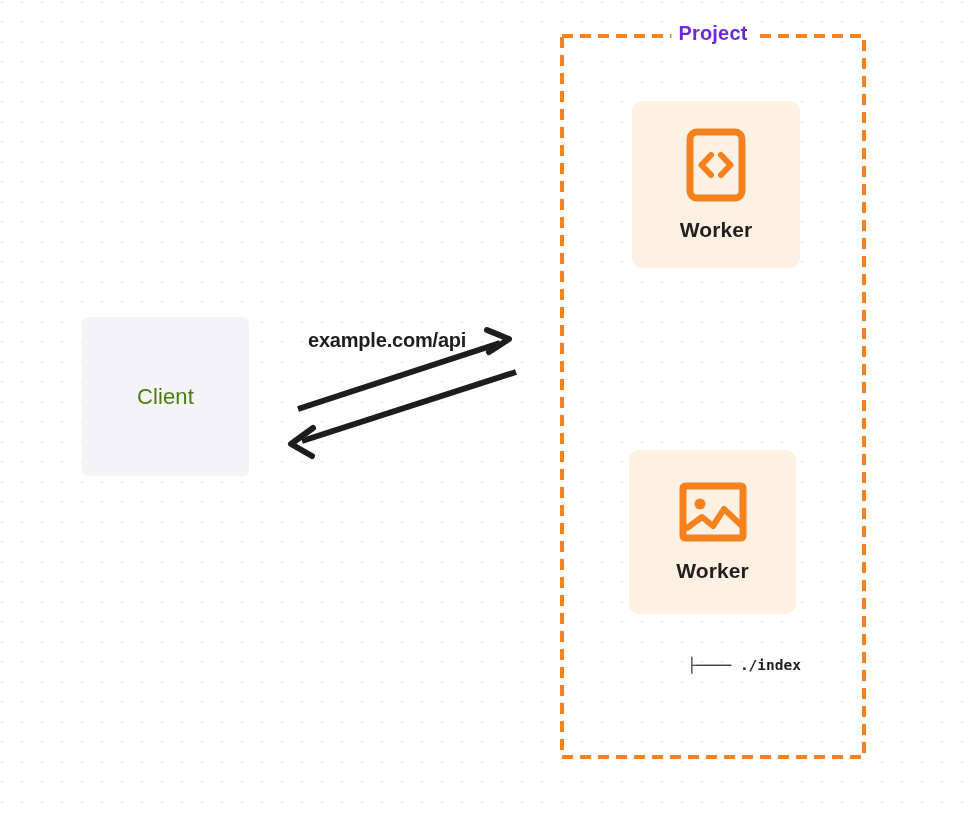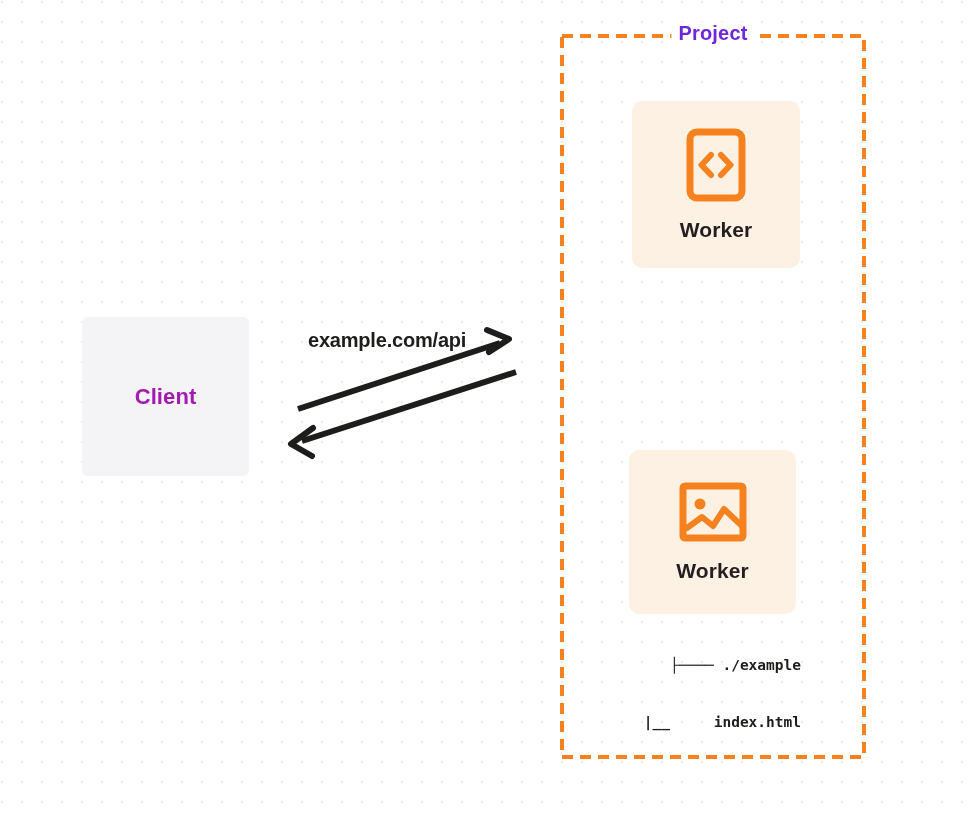--- a/index.html
+++ b/index.html
@@ -28,22 +28,22 @@
     width: 167px;
     height: 159px;
     background: #f4f4f6;
     border-radius: 6px;
     display: flex;
     align-items: center;
     justify-content: center;
   }
   .client-label {
     font-size: 22px;
-    font-weight: bold;
-    color: #a21caf;
+    font-weight: normal;
+    color: #4d7c0f;
     letter-spacing: 0.1px;
   }
 
   
   .arrow-layer {
     position: absolute;
     left: 0;
     top: 0;
     width: 980px;
     height: 818px;
@@ -174,18 +174,17 @@
   <div class="svc-card svc-assets">
     <svg class="svc-icon" width="68" height="62" viewBox="0 0 68 62">
       <rect x="4" y="5" width="60" height="52" rx="2" ry="2" fill="none" stroke="#f6821f" stroke-width="7"></rect>
       <circle cx="21" cy="23" r="5.5" fill="#f6821f"></circle>
       <polyline points="8,47 23,36 34,45 45,28 63,45" fill="none" stroke="#f6821f" stroke-width="6" stroke-linecap="round" stroke-linejoin="round"></polyline>
     </svg>
     <span class="svc-label">Worker</span>
   </div>
 
   <div class="file-tree">
-    <div>├──── ./example</div>
-    <div>  |__     index.html</div>
+    <div>├──── ./index</div>
     
   </div>
 
 </div>
 
 </body></html>

